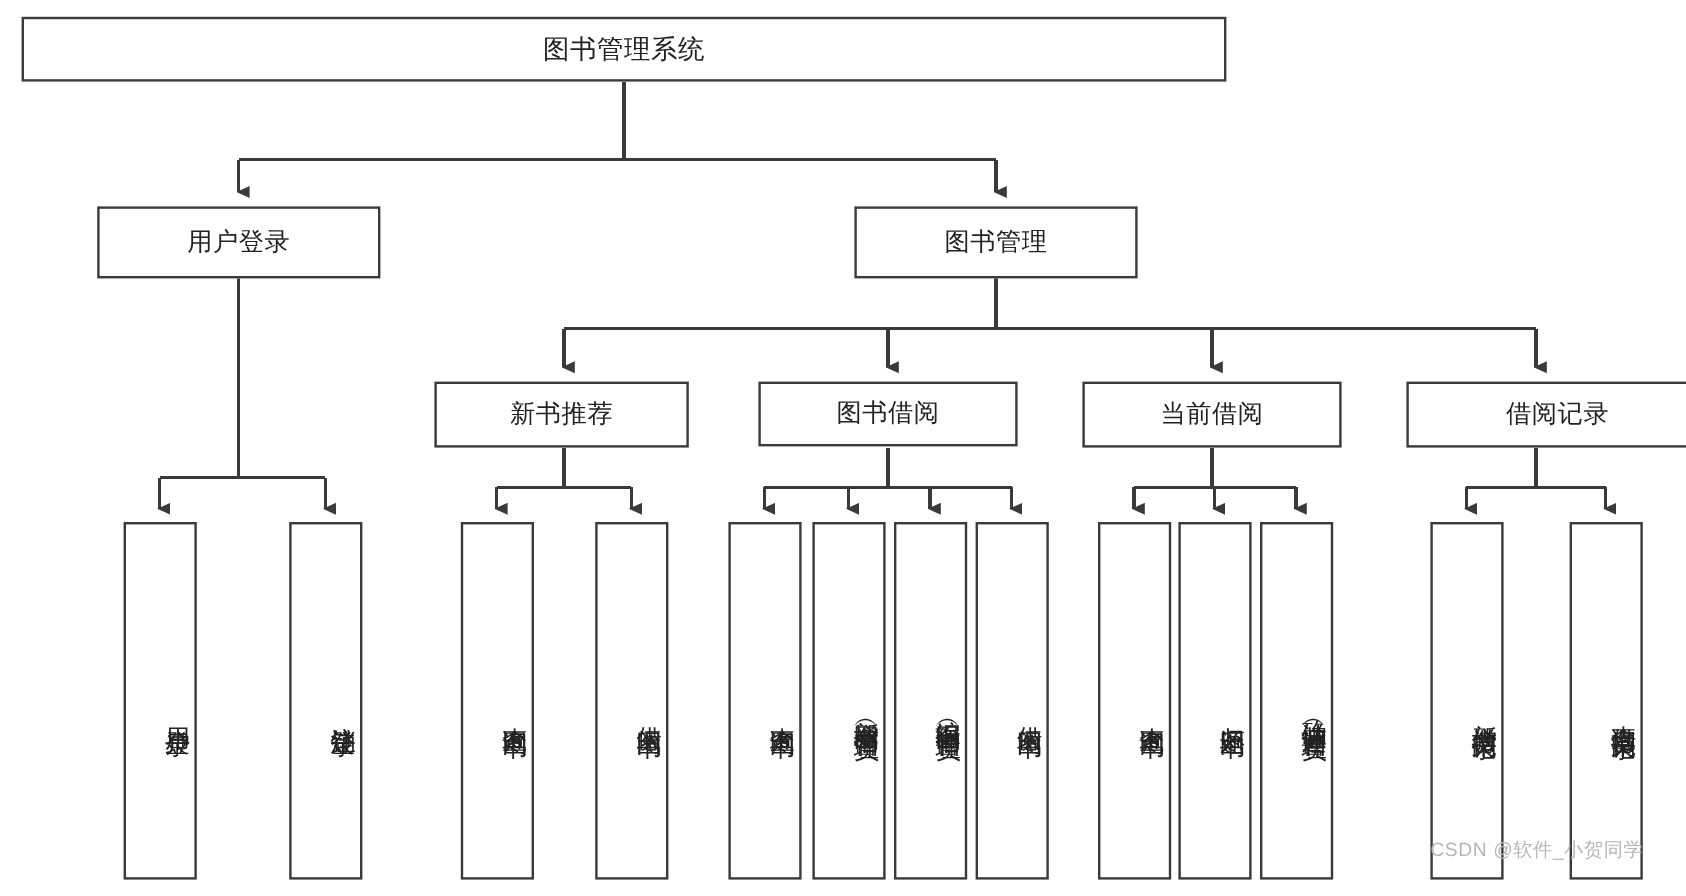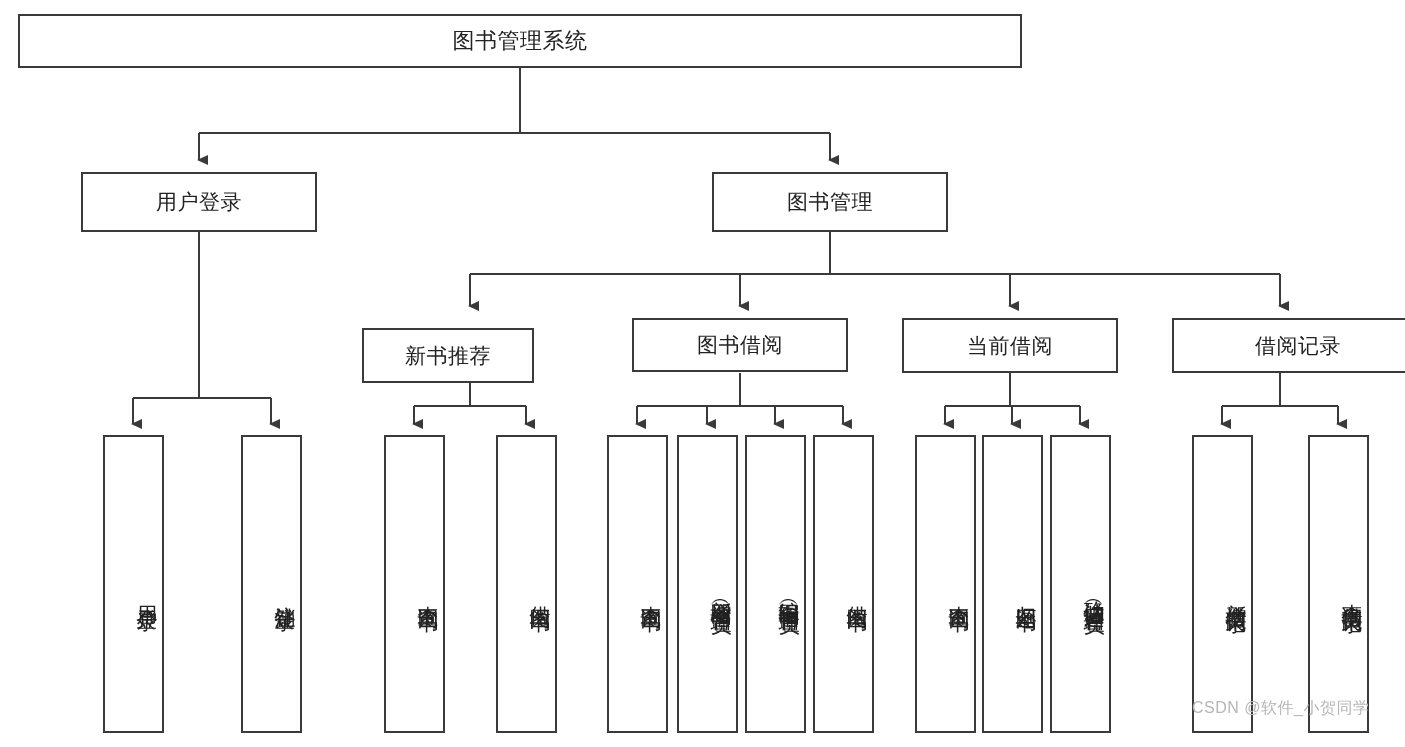--- a/index.html
+++ b/index.html
@@ -125,21 +125,21 @@
     <span>图书管理系统</span>
   </div>
 
   <div class="node node-h" style="left:81px; top:172px; width:236px; height:60px;">
     <span>用户登录</span>
   </div>
   <div class="node node-h" style="left:712px; top:172px; width:236px; height:60px;">
     <span>图书管理</span>
   </div>
 
-  <div class="node node-h" style="left:362px; top:328px; width:172px; height:55px;">
+  <div class="node node-h" style="left:362px; top:318px; width:212px; height:55px;">
     <span>新书推荐</span>
   </div>
   <div class="node node-h" style="left:632px; top:318px; width:216px; height:54px;">
     <span>图书借阅</span>
   </div>
   <div class="node node-h" style="left:902px; top:318px; width:216px; height:55px;">
     <span>当前借阅</span>
   </div>
   <div class="node node-h" style="left:1172px; top:318px; width:252px; height:55px;">
     <span>借阅记录</span>

